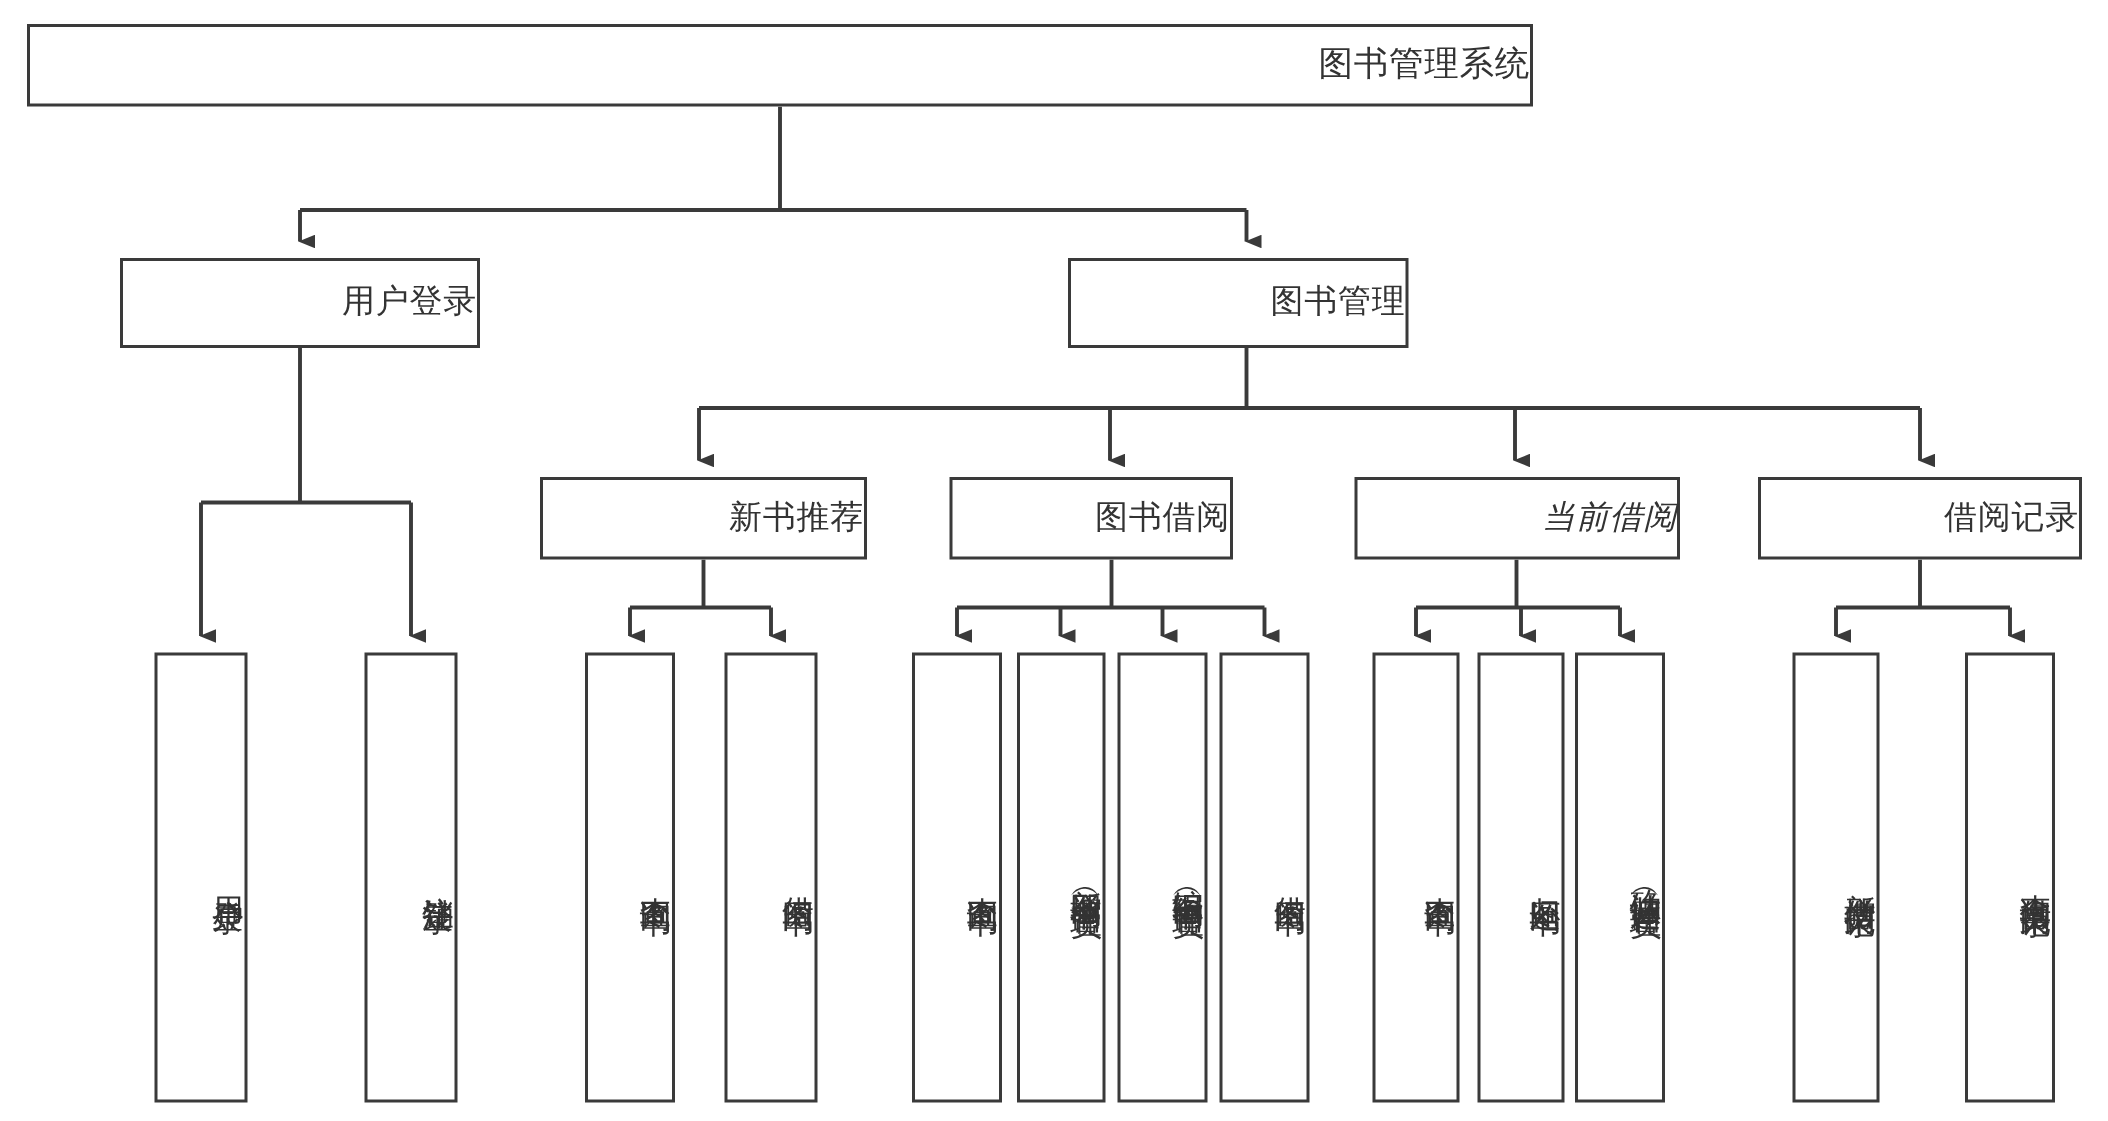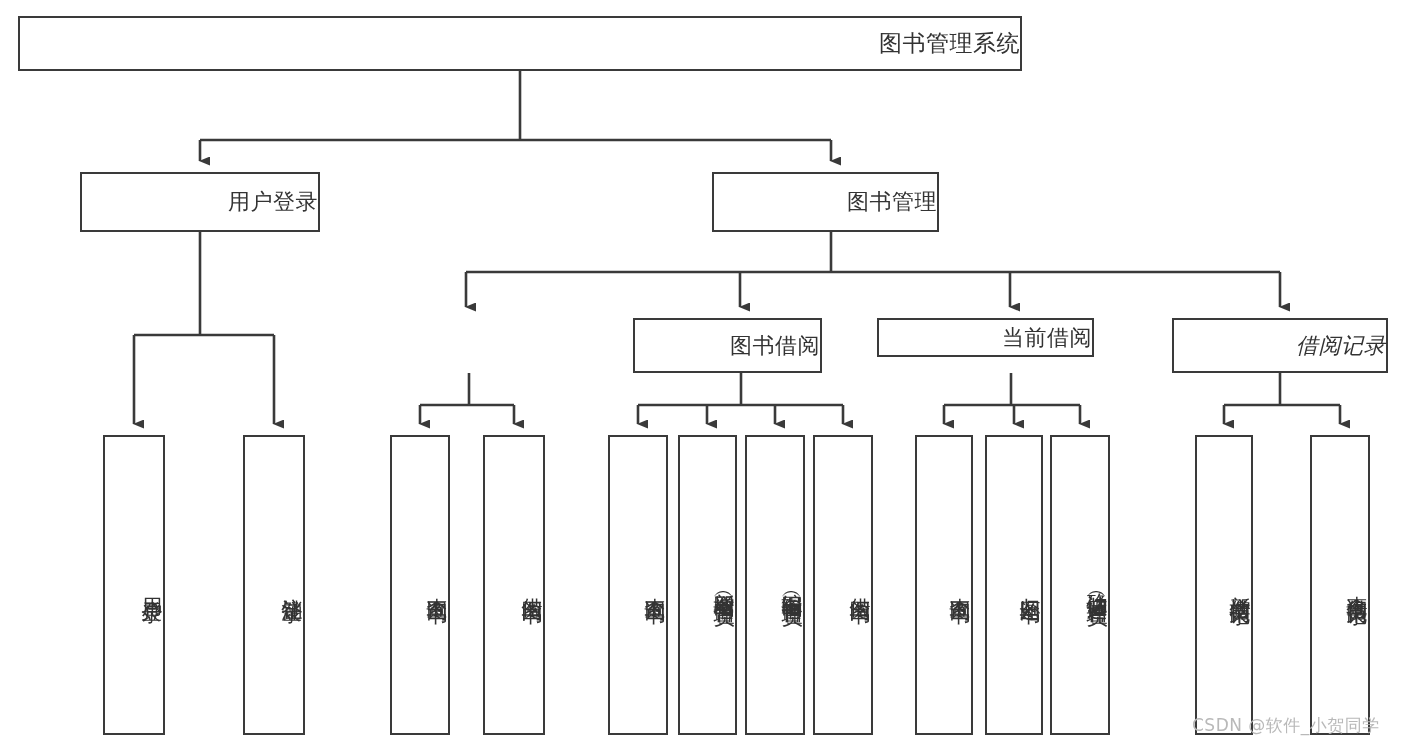--- a/index.html
+++ b/index.html
@@ -125,27 +125,30 @@
     <span class="node-label">图书管理系统</span>
   </div>
 
   <div class="node horiz" style="left: 80px; top: 172px; width: 240px; height: 60px;">
     <span class="node-label">用户登录</span>
   </div>
   <div class="node horiz" style="left: 712px; top: 172px; width: 227px; height: 60px;">
     <span class="node-label">图书管理</span>
   </div>
 
+  <div class="node horiz" style="left: 360px; top: 318px; width: 218px; height: 55px;">
+    <span class="node-label">新书推荐</span>
+  </div>
   <div class="node horiz" style="left: 633px; top: 318px; width: 189px; height: 55px;">
     <span class="node-label">图书借阅</span>
   </div>
-  <div class="node horiz" style="left: 877px; top: 318px; width: 217px; height: 39px;">
+  <div class="node horiz" style="left: 903px; top: 318px; width: 217px; height: 55px; font-style: italic;">
     <span class="node-label">当前借阅</span>
   </div>
-  <div class="node horiz" style="left: 1172px; top: 318px; width: 216px; height: 55px; font-style: italic;">
+  <div class="node horiz" style="left: 1172px; top: 318px; width: 216px; height: 55px;">
     <span class="node-label">借阅记录</span>
   </div>
 
   <div class="node vert" style="left: 103px; top: 435px; width: 62px; height: 300px;">
     <span class="node-label">用户登录</span>
   </div>
   <div class="node vert" style="left: 243px; top: 435px; width: 62px; height: 300px;">
     <span class="node-label">注销登录</span>
   </div>
   <div class="node vert" style="left: 390px; top: 435px; width: 60px; height: 300px;">
@@ -175,15 +178,14 @@
   <div class="node vert" style="left: 1050px; top: 435px; width: 60px; height: 300px;">
     <span class="node-label">确认归还（管理员）</span>
   </div>
   <div class="node vert" style="left: 1195px; top: 435px; width: 58px; height: 300px;">
     <span class="node-label">新增借阅记录</span>
   </div>
   <div class="node vert" style="left: 1310px; top: 435px; width: 60px; height: 300px;">
     <span class="node-label">查询借阅记录</span>
   </div>
 
-  <div class="watermark" style="left: 1192px; top: 714px;">CSDN @软件_小贺同学</div>
 
 </div>
 
 </body></html>

